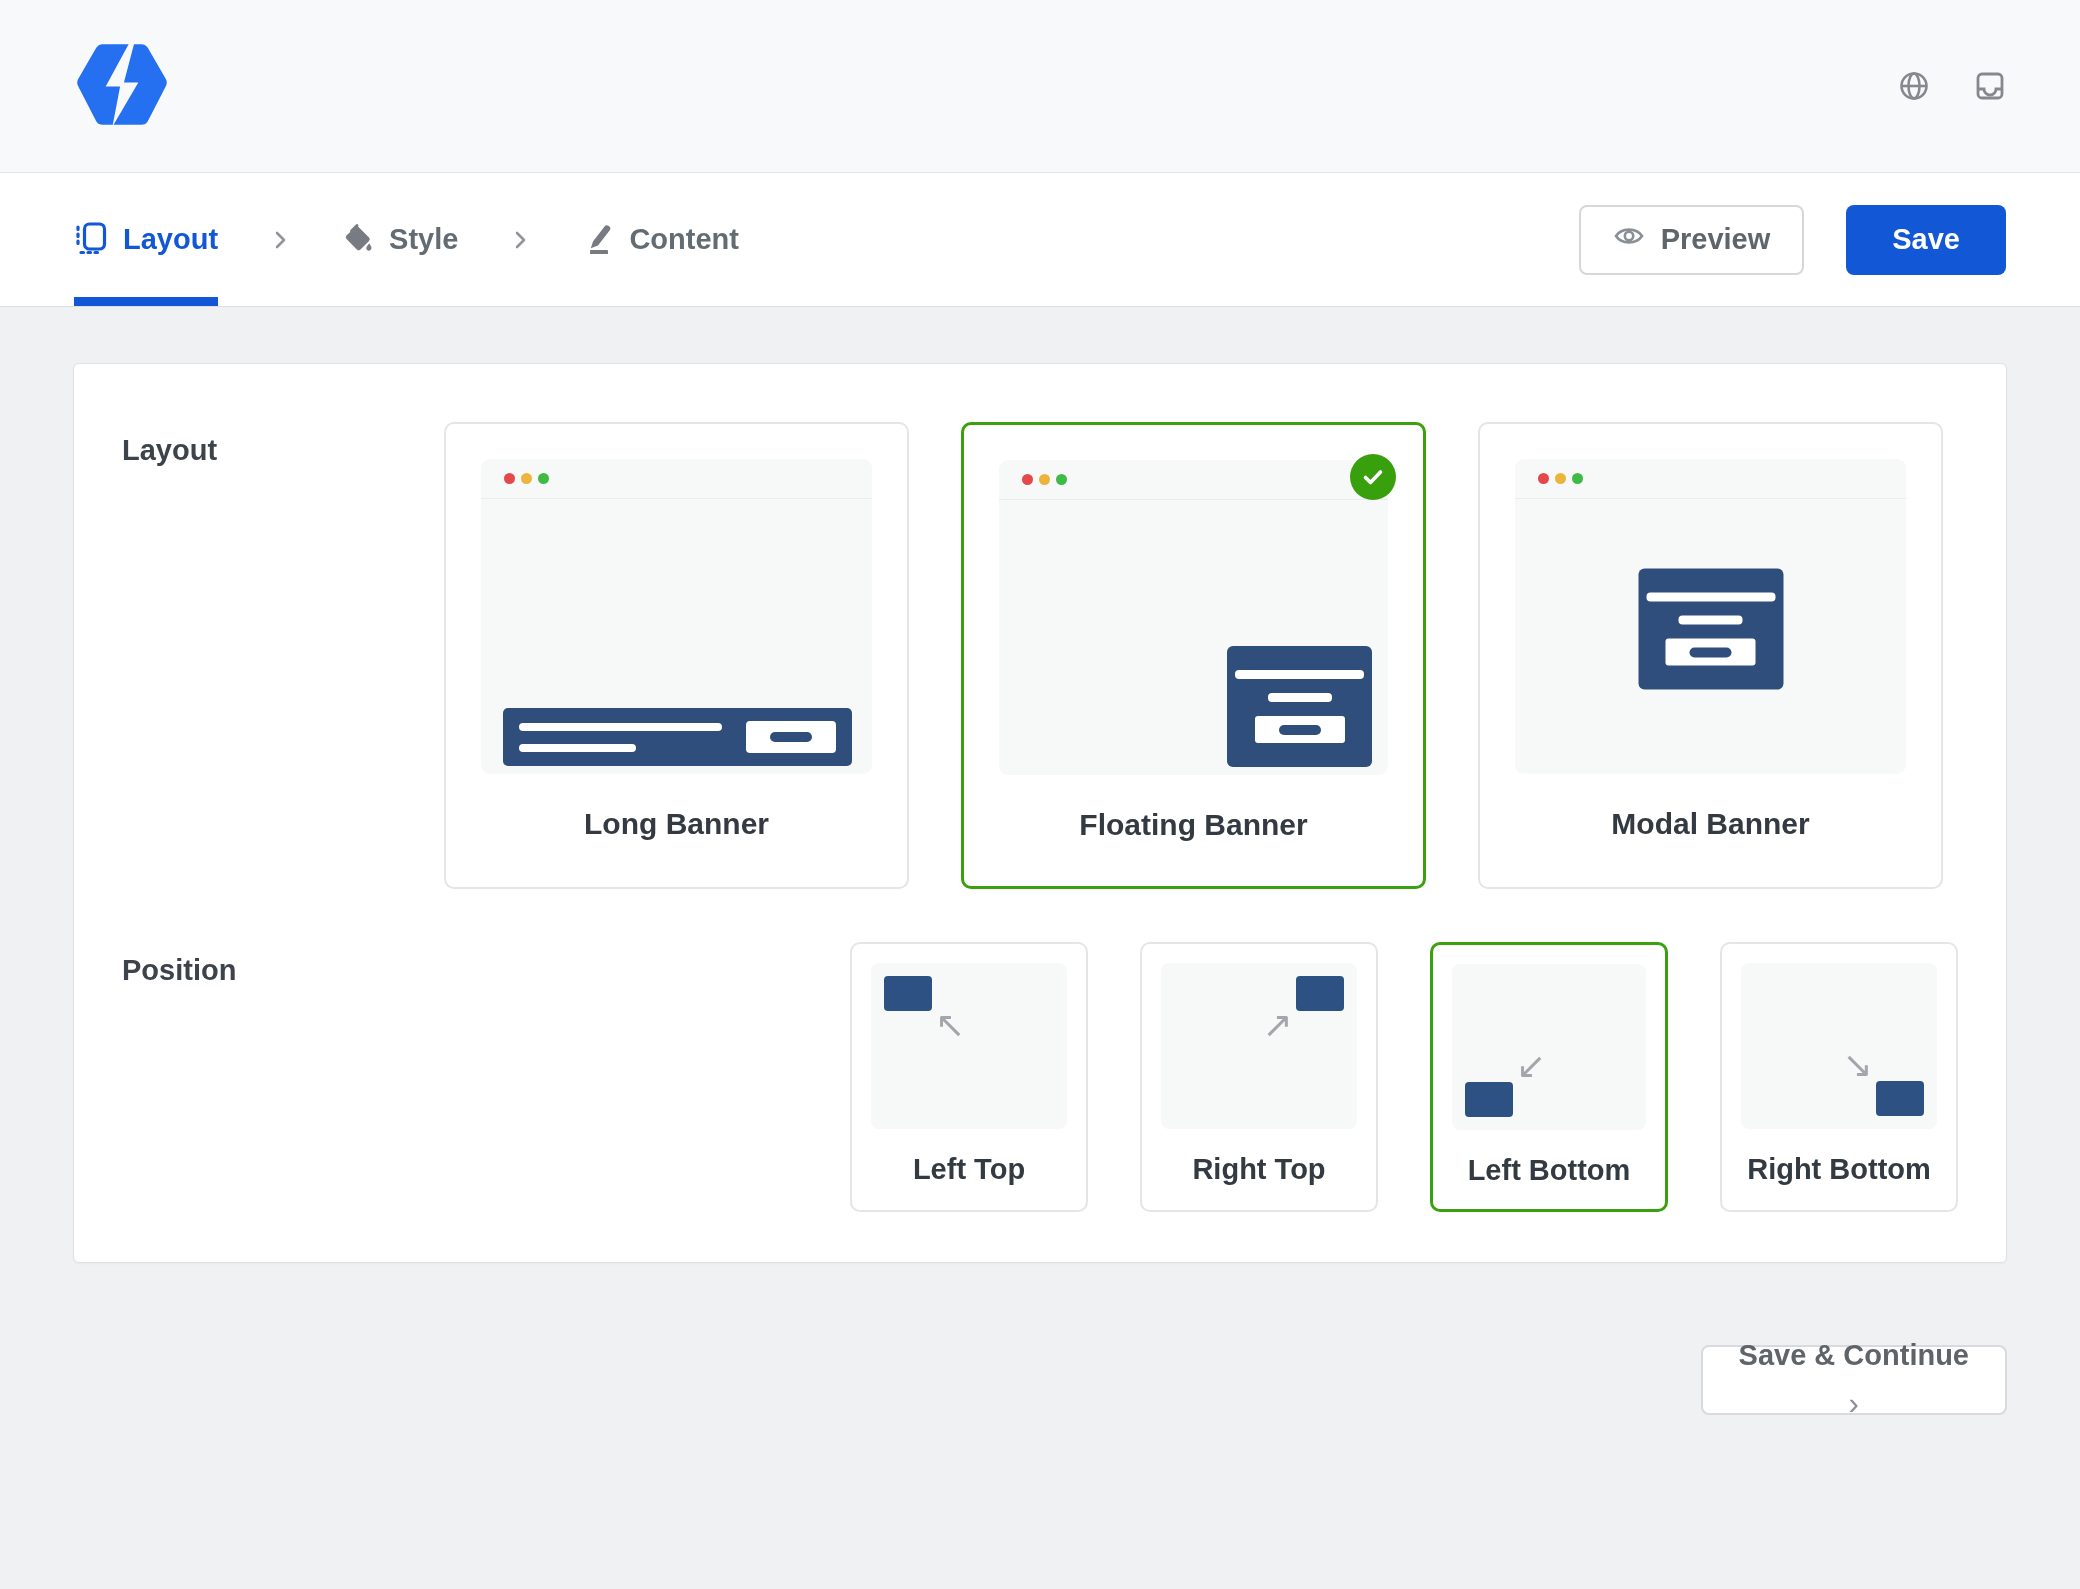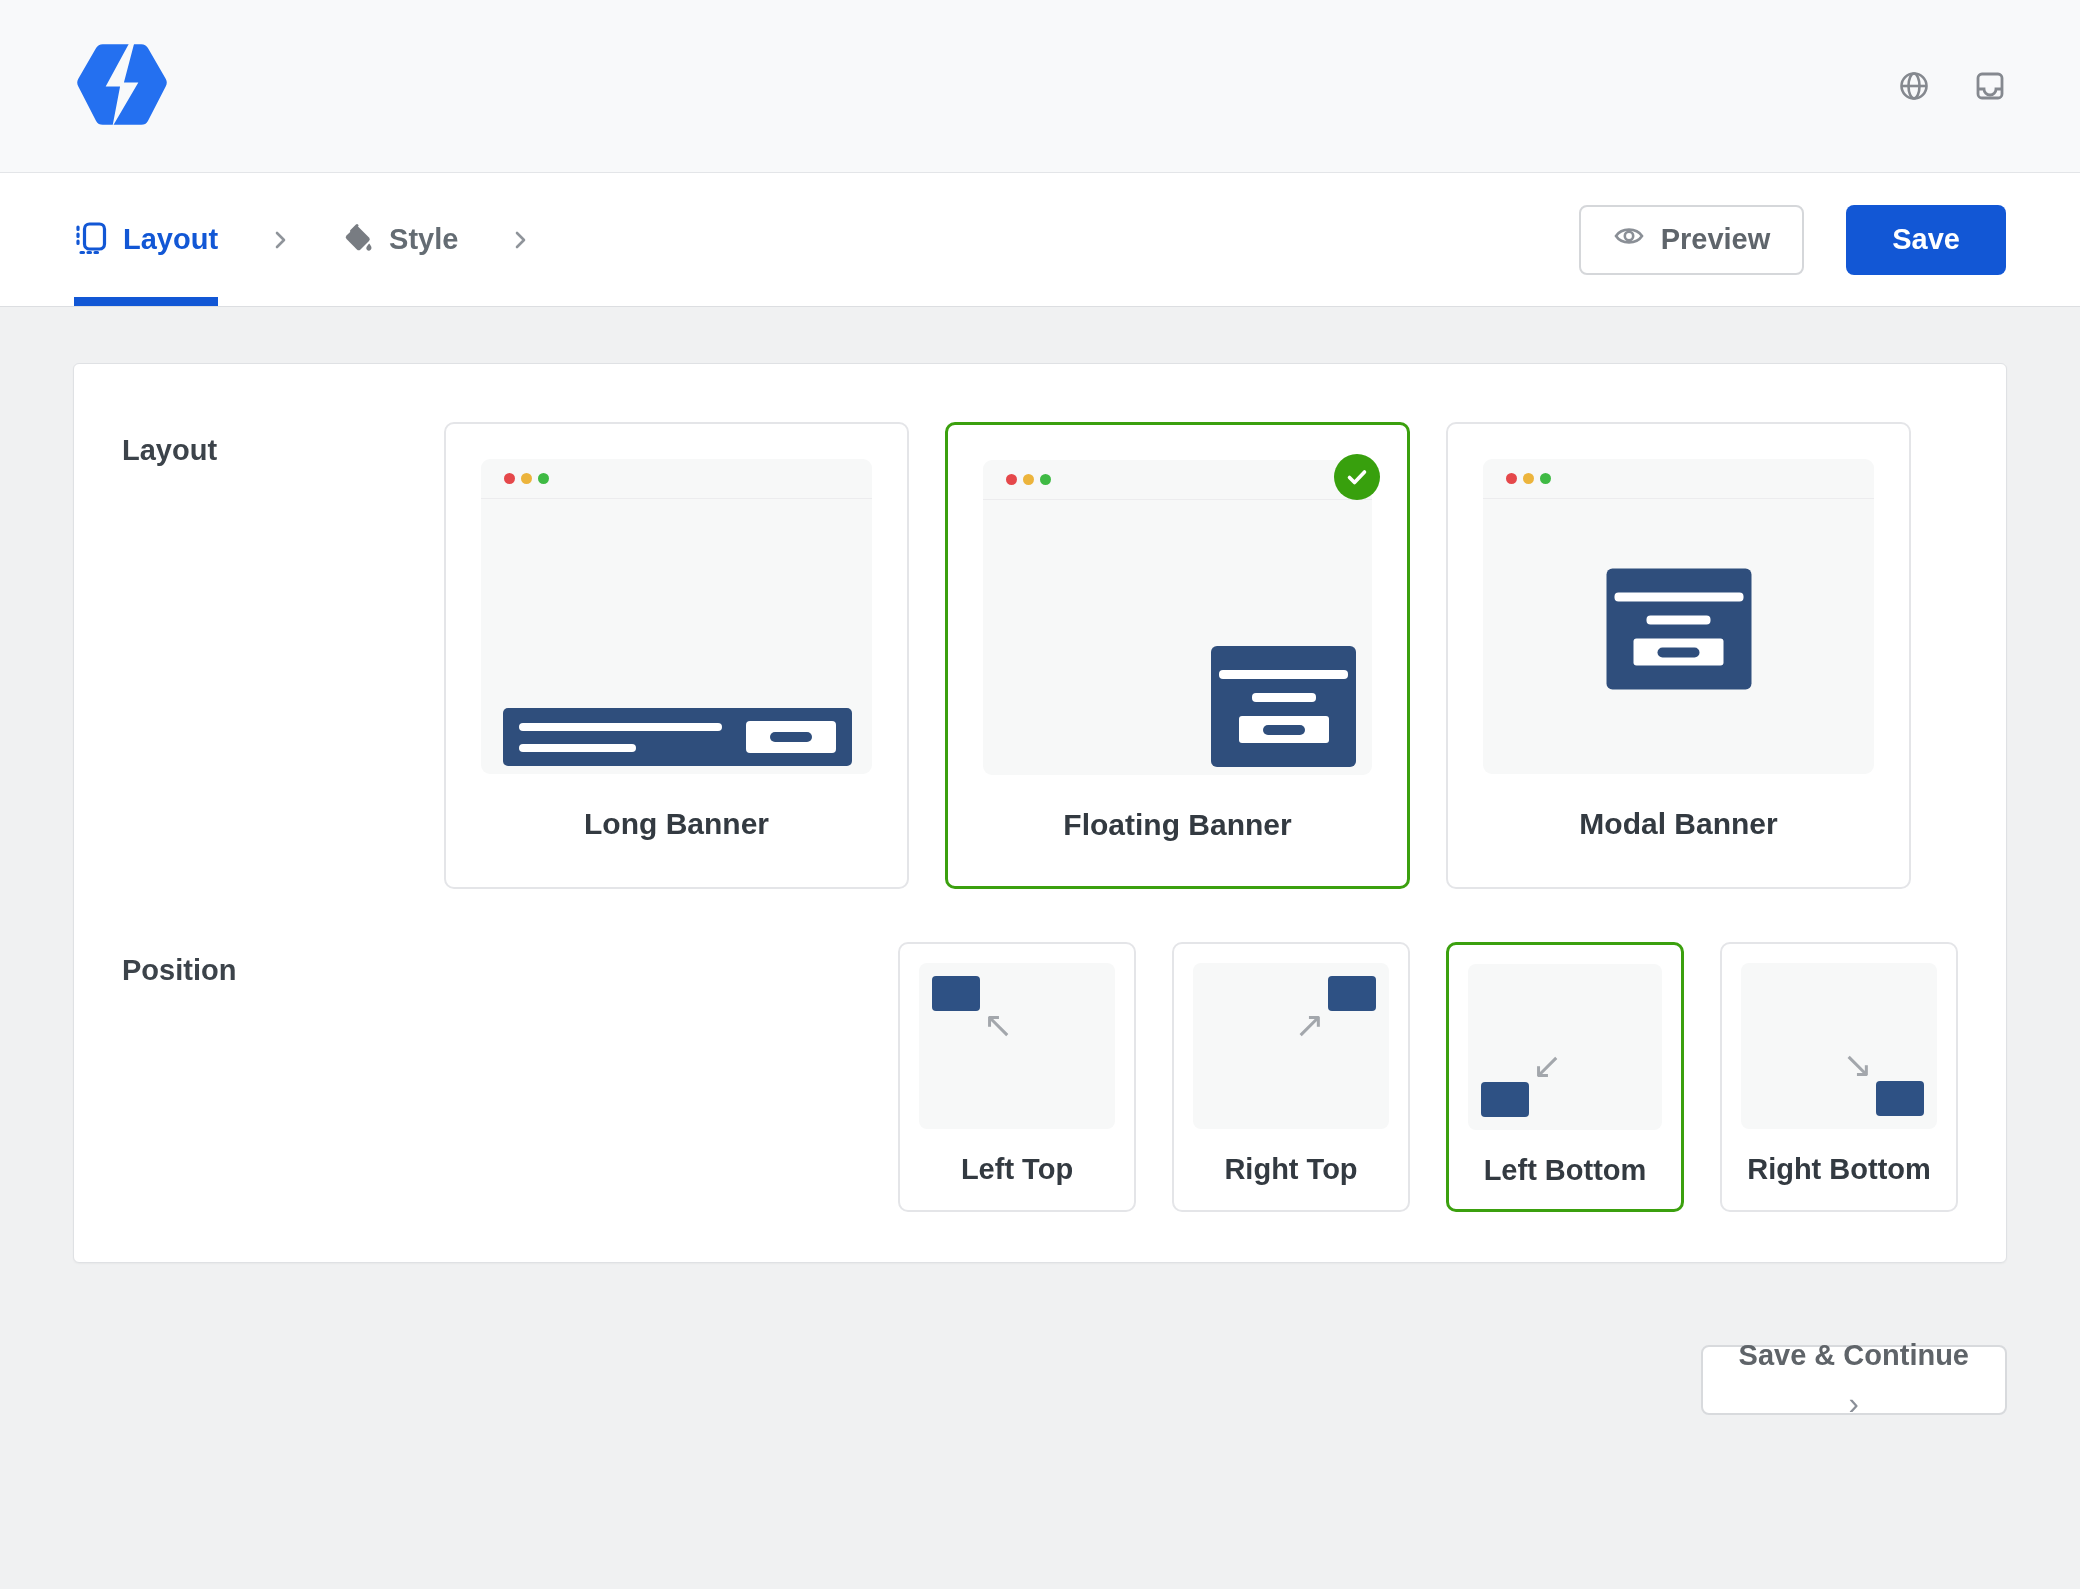--- a/index.html
+++ b/index.html
@@ -46,21 +46,21 @@
     box-shadow:0 1px 2px rgba(0,0,0,.04);
   }
   .card-header {
     padding:40px 48px; font-size:31px; font-weight:700; color:#3a4046;
     border-bottom:1px solid #e6e7e9;
   }
   .card-body { padding:58px 48px 50px; }
   .setting-row { display:flex; }
   .setting-row + .setting-row { margin-top:53px;justify-content:space-between; }
   .setting-label { width:322px; flex:0 0 322px; font-size:29px; font-weight:700; color:#3c434a; padding-top:12px; }
-  .options { display:flex; gap:36px; }
+  .options { display:flex; gap:52px; }
   
   .opt-card {
     background:#fff; border:2px solid #e4e5e8; border-radius:10px; cursor:pointer; position:relative;
   }
   .opt-card.selected { border:3px solid #3ba00e; }
   .opt-label { text-align:center; font-size:30px; font-weight:700; color:#333a41; }
   
   .layout-card { width:465px; height:467px; padding:35px 35px 0; }
   .browser { height:315px; background:#f7f8f8; border-radius:9px; position:relative; }
   .browser-top { height:40px; border-bottom:1px solid #ececee; display:flex; align-items:center; gap:6px; padding-left:23px; }
@@ -161,20 +161,29 @@
         <path d="M27.2 21.5 c2.2 3 3 4.6 1.5 6.2 a2.7 2.7 0 0 1 -3.8 0 c-1.4 -1.7 -0.2 -3.2 2.3 -6.2 Z" fill="#787c82"></path>
       </svg>
     </span>
     <span class="tab-label">Style</span>
   </div>
   <span class="tab-sep">
     <svg width="24" height="24" viewBox="0 0 24 24" fill="none" stroke="#8f949a" stroke-width="2.6" stroke-linecap="round" stroke-linejoin="round">
         <polyline points="9 5 16 12 9 19"></polyline>
       </svg>
   </span>
+  <div class="tab">
+    <span>
+      <svg width="32" height="32" viewBox="0 0 32 32">
+        <path d="M11 19.5 L22.5 4.5 a3 3 0 0 1 4.2 -0.5 l0.4 0.3 a3 3 0 0 1 0.5 4.2 L16 23.5 l-7.2 2.7 Z" fill="#787c82"></path>
+        <rect x="8" y="28" width="18" height="4.4" rx="1" fill="#787c82"></rect>
+      </svg>
+    </span>
+    <span class="tab-label">Content</span>
+  </div>
   <div class="nav-actions">
     <button class="btn btn-preview">
       <span>
         <svg width="32" height="32" viewBox="0 0 32 32" fill="none" stroke="#8a8f96" stroke-width="2.6">
           <path d="M3 16 C 8.5 7.5 23.5 7.5 29 16 C 23.5 24.5 8.5 24.5 3 16 Z"></path>
           <circle cx="16" cy="16" r="4.2"></circle>
         </svg>
       </span>
       <span>Preview</span>
     </button>

